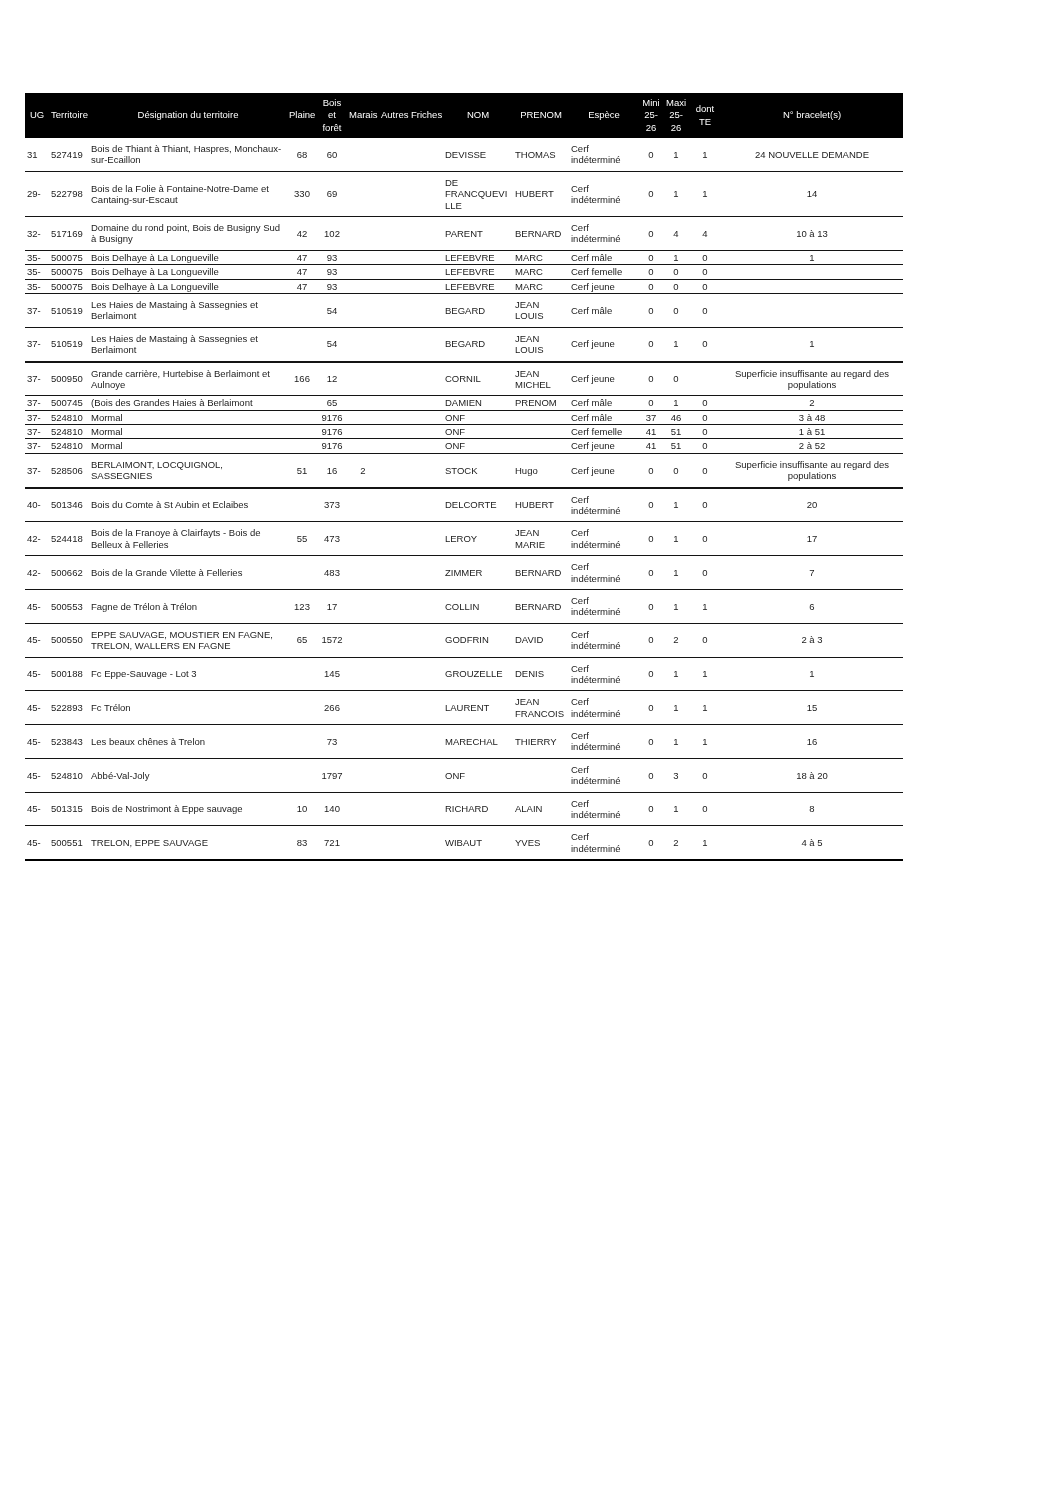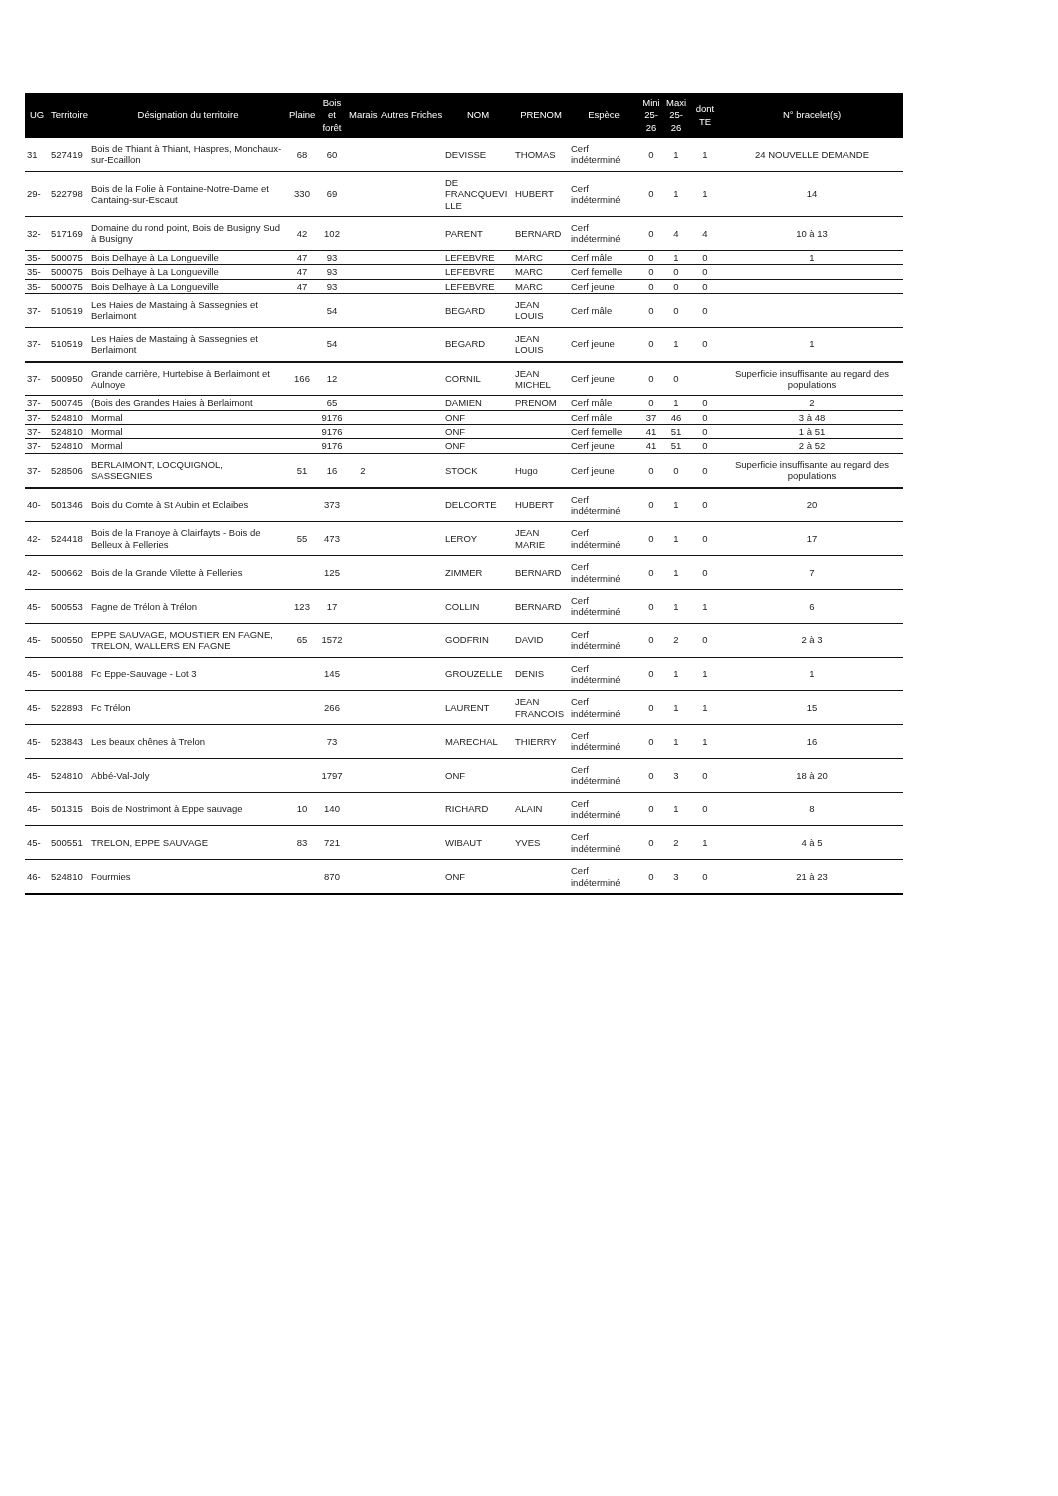--- a/index.html
+++ b/index.html
@@ -381,21 +381,21 @@
             <td class="ac c-mini">0</td>
             <td class="ac c-maxi">1</td>
             <td class="ac c-dont-te">0</td>
             <td class="ac c-bracelets">17</td>
           </tr>
           <tr>
             <td class="al c-ug">42-</td>
             <td class="al c-territoire">500662</td>
             <td class="al c-designation">Bois de la Grande Vilette à Felleries</td>
             <td class="ac c-plaine"></td>
-            <td class="ac c-bois">125</td>
+            <td class="ac c-bois">483</td>
             <td class="ac c-marais"></td>
             <td class="ac c-autres"></td>
             <td class="ac c-friches"></td>
             <td class="al c-nom">ZIMMER</td>
             <td class="al c-prenom">BERNARD</td>
             <td class="al c-espece">Cerf indéterminé</td>
             <td class="ac c-mini">0</td>
             <td class="ac c-maxi">1</td>
             <td class="ac c-dont-te">0</td>
             <td class="ac c-bracelets">7</td>
@@ -529,34 +529,17 @@
             <td class="ac c-marais"></td>
             <td class="ac c-autres"></td>
             <td class="ac c-friches"></td>
             <td class="al c-nom">WIBAUT</td>
             <td class="al c-prenom">YVES</td>
             <td class="al c-espece">Cerf indéterminé</td>
             <td class="ac c-mini">0</td>
             <td class="ac c-maxi">2</td>
             <td class="ac c-dont-te">1</td>
             <td class="ac c-bracelets">4 à 5</td>
-          </tr>
-          <tr>
-            <td class="al c-ug">46-</td>
-            <td class="al c-territoire">524810</td>
-            <td class="al c-designation">Fourmies</td>
-            <td class="ac c-plaine"></td>
-            <td class="ac c-bois">870</td>
-            <td class="ac c-marais"></td>
-            <td class="ac c-autres"></td>
-            <td class="ac c-friches"></td>
-            <td class="al c-nom">ONF</td>
-            <td class="al c-prenom"></td>
-            <td class="al c-espece">Cerf indéterminé</td>
-            <td class="ac c-mini">0</td>
-            <td class="ac c-maxi">3</td>
-            <td class="ac c-dont-te">0</td>
-            <td class="ac c-bracelets">21 à 23</td>
           </tr>
         </tbody>
     </table>
   </div>
 </div>
 
 </body></html>

